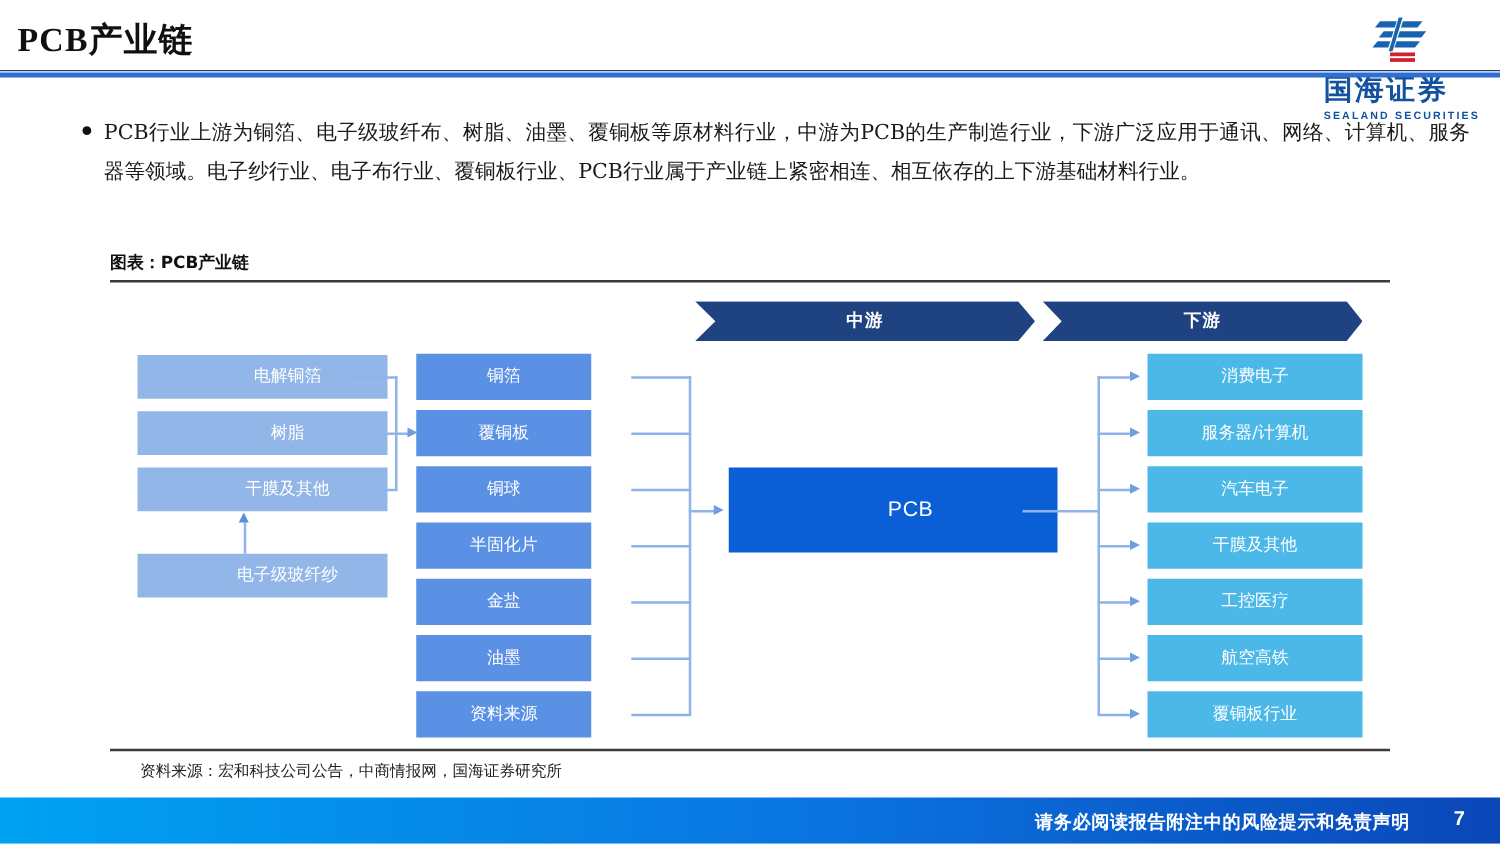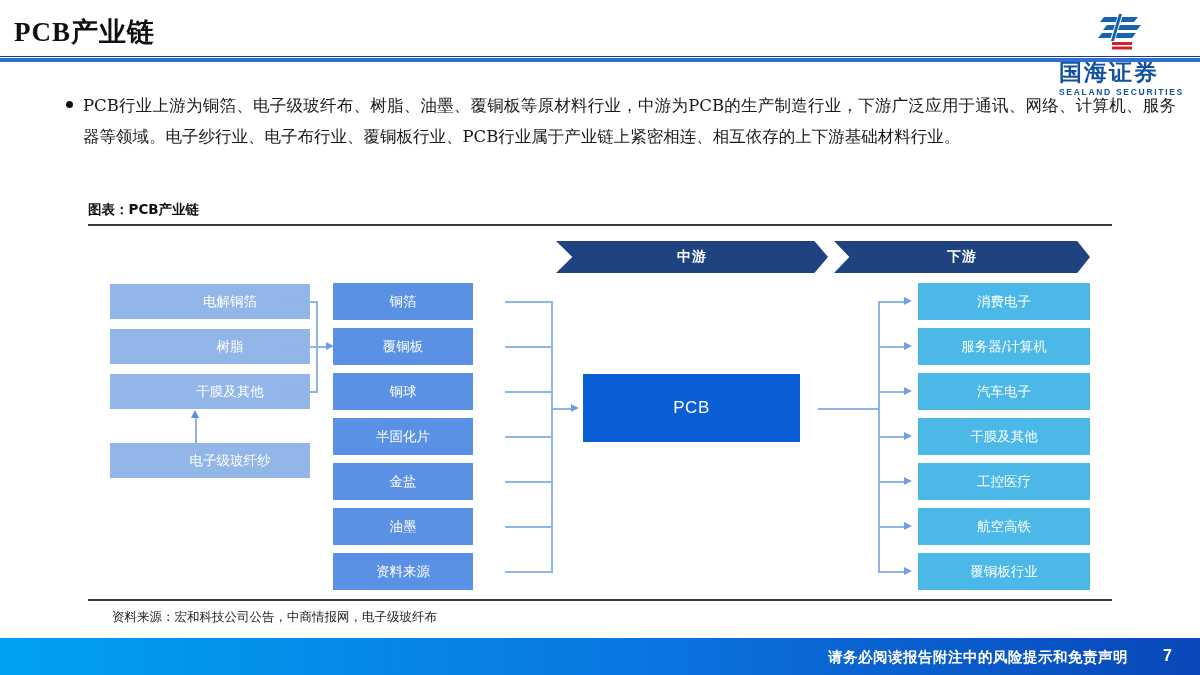--- a/index.html
+++ b/index.html
@@ -65,23 +65,23 @@
   
   .box{
     position:absolute;display:flex;align-items:center;justify-content:center;
     font-family:"DejaVu Sans",sans-serif;font-size:13.5px;color:#ffffff;
     text-align:center;line-height:1.1;
   }
   .col1 .box{background:#93b6e8;width:160px;height:35px;left:22px;padding-left:40px;}
   .col2 .box{background:#5b91e5;width:140px;height:37px;left:245px;}
   .col3 .box{background:#4cb8e8;width:172px;height:37px;left:830px;}
   .pcb-box{
-    position:absolute;left:495px;top:142px;width:217px;height:68px;background:#0a5ed6;
+    position:absolute;left:495px;top:142px;width:235px;height:68px;background:#0a5ed6;
     display:flex;align-items:center;justify-content:center;
-    font-family:"Liberation Sans",sans-serif;font-size:17px;color:#fff;letter-spacing:.5px;
+    font-family:"Liberation Sans",sans-serif;font-size:17px;color:#fff;letter-spacing:.5px;padding-left:28px;
   }
 
   
   .ln{position:absolute;background:#8fb4e8;}
   .lnh{height:1.6px;}
   .lnv{width:1.6px;}
   .arw{position:absolute;width:0;height:0;}
   .arw-r{border-top:4.5px solid transparent;border-bottom:4.5px solid transparent;border-left:8px solid #6f9fe0;}
   .arw-u{border-left:4.5px solid transparent;border-right:4.5px solid transparent;border-bottom:8px solid #5a8edb;}
 
@@ -209,18 +209,18 @@
     <div class="box" style="top:96px">服务器/计算机</div>
     <div class="box" style="top:141px">汽车电子</div>
     <div class="box" style="top:186px">干膜及其他</div>
     <div class="box" style="top:231px">工控医疗</div>
     <div class="box" style="top:276px">航空高铁</div>
     <div class="box" style="top:321px">覆铜板行业</div>
   </div>
 </div>
 
 <div class="fig-rule-bottom"></div>
-<div class="fig-source">资料来源：宏和科技公司公告，中商情报网，电子级玻纤布</div>
+<div class="fig-source">资料来源：宏和科技公司公告，中商情报网，国海证券研究所</div>
 
 <div class="footer">
   <div class="footer-text">请务必阅读报告附注中的风险提示和免责声明</div>
   <div class="page-num">7</div>
 </div>
 
 </body></html>

